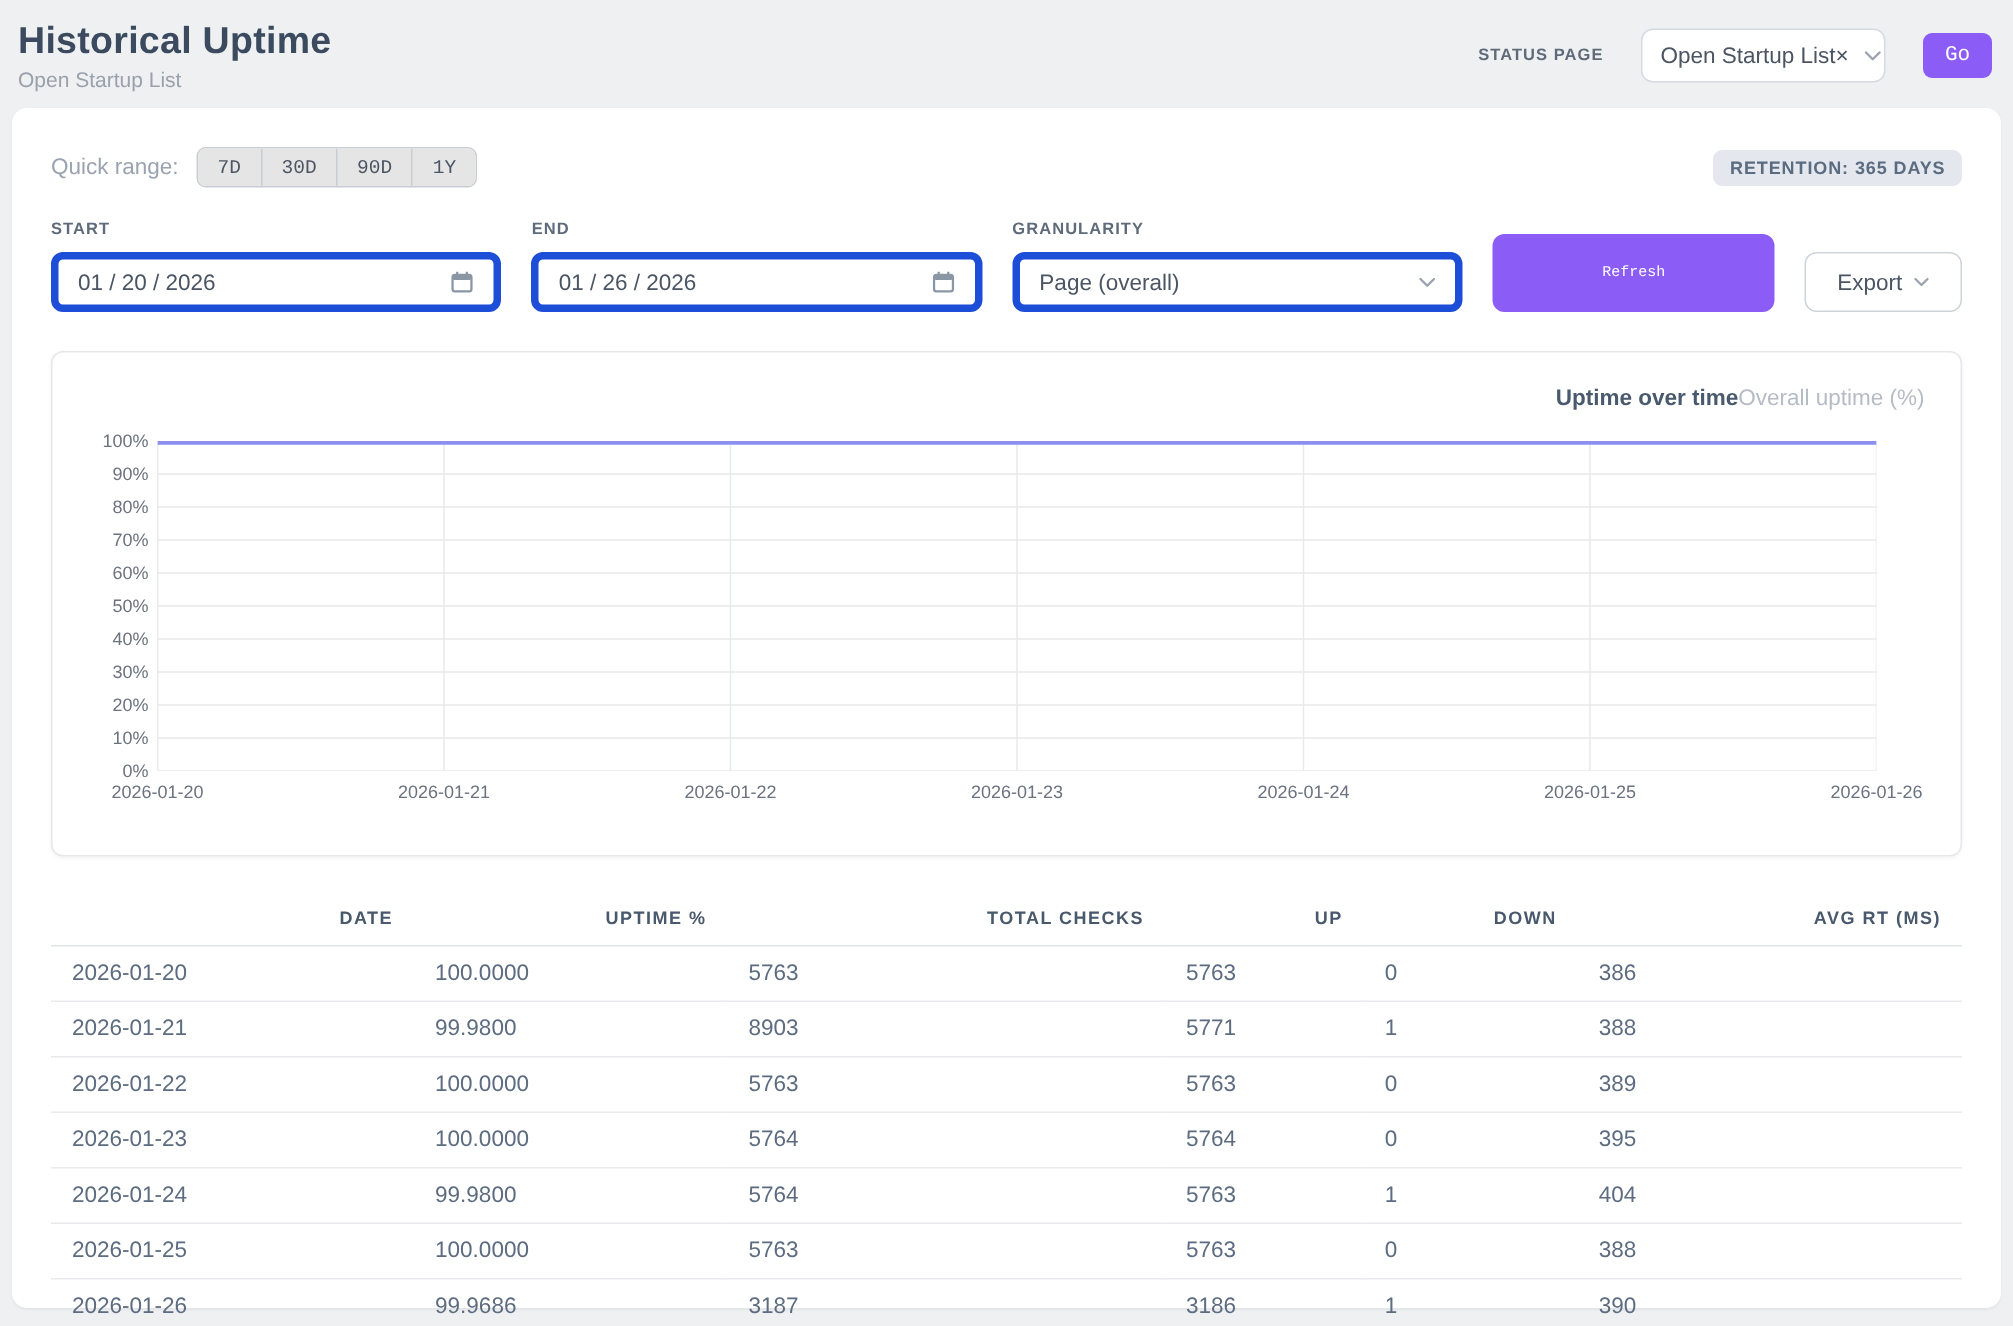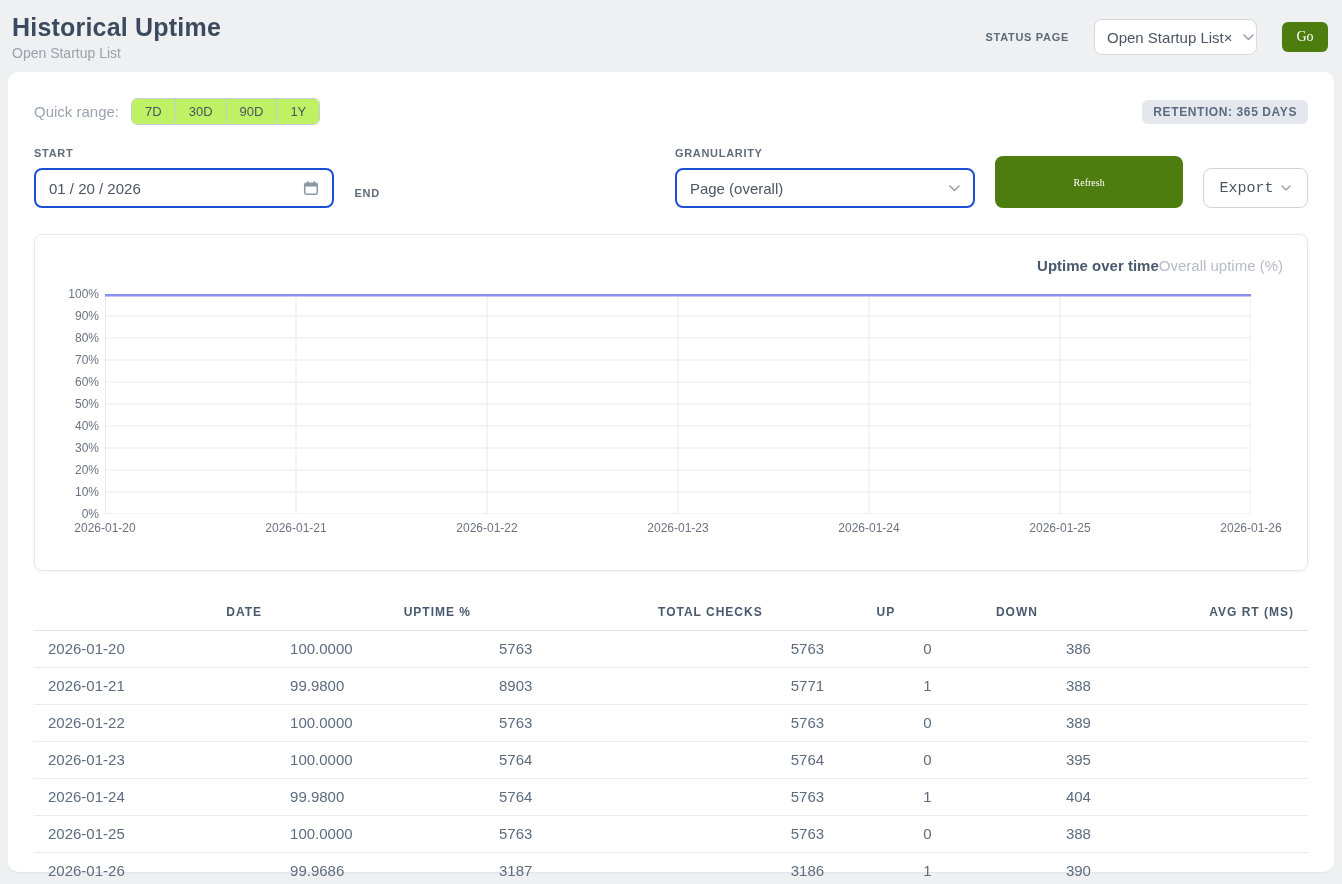--- a/index.html
+++ b/index.html
@@ -24,64 +24,64 @@
   }
   .select-box {
     display:flex; align-items:center; justify-content:space-between;
     border:1px solid #d5dae0; border-radius:8px; background:#fff;
     height:36px; padding:0 12px; gap:10px; cursor:pointer;
   }
   .select-box .sel-text { font-size:15px; color:#4b5563; white-space:nowrap; }
   .statuspage-select { width:163px; }
   .chev { color:#9aa3af; display:inline-flex; }
   .btn-blue {
-    background:#4d7c0f; color:#fff; border:none; border-radius:6px;
-    font-size:14px; cursor:pointer; font-family:Liberation Serif, serif;
+    background:#8b5cf6; color:#fff; border:none; border-radius:6px;
+    font-size:14px; cursor:pointer; font-family:Liberation Mono, monospace;
   }
   .go-btn { width:46px; height:30px; }
 
   
   .panel {
     margin:0 8px; background:#fff; border-radius:10px;
     box-shadow:0 1px 2px rgba(16,24,40,.05);
     padding:26px 26px 18px 26px; height:800px;
   }
 
   
   .row-quickrange { display:flex; justify-content:space-between; align-items:center; }
   .qr-left { display:flex; align-items:center; gap:12px; }
   .qr-label { font-size:15px; color:#9aa3b0; }
   .segmented {
     display:flex; border:1px solid #c8cdd5; border-radius:6px; overflow:hidden; background:#fff;
   }
   .segmented button {
-    background:#bef264; border:none; border-left:1px solid #c8cdd5;
-    font-size:13px; color:#4b5563; padding:5px 13px; cursor:pointer; font-family:Liberation Sans, sans-serif;
+    background:#e5e5e5; border:none; border-left:1px solid #c8cdd5;
+    font-size:13px; color:#4b5563; padding:5px 13px; cursor:pointer; font-family:Liberation Mono, monospace;
   }
   .segmented button:first-child { border-left:none; }
   .badge {
     background:#e4e8ee; color:#5b6b80; font-size:12px; font-weight:700;
     letter-spacing:.6px; border-radius:6px; padding:5px 11px;
   }
 
   
   .row-form { display:flex; gap:20px; margin-top:22px; align-items:flex-end; }
   .field { width:306px; }
   .field-label { display:block; font-size:11px; font-weight:700; color:#5f6b7a; letter-spacing:.7px; margin-bottom:9px; }
   .input-like {
     display:flex; align-items:center; justify-content:space-between;
-    height:40px; border:2px solid #1d4ed8; border-radius:8px; background:#fff;
+    height:40px; border:5px solid #1d4ed8; border-radius:8px; background:#fff;
     padding:0 13px; font-size:15px; color:#4b5563; cursor:text;
   }
   .cal-icon { color:#8b96a5; display:inline-flex; }
   .refresh-btn { width:191px; height:52px; border-radius:8px; font-size:10px; }
   .export-btn {
     width:107px; height:40px; border-radius:8px; background:#fff;
     border:1px solid #cfd4da; color:#4b5563; font-size:15px; cursor:pointer;
-    display:flex; align-items:center; justify-content:center; gap:8px; font-family:Liberation Mono, monospace;
+    display:flex; align-items:center; justify-content:center; gap:8px; font-family:Liberation Sans, sans-serif;
   }
 
   
   .chart-card {
     margin-top:26px; border:1px solid #e5e7eb; border-radius:8px;
     box-shadow:0 1px 3px rgba(16,24,40,.06); padding:22px 24px 18px 24px;
     height:337px;
   }
   .chart-head { display:flex; justify-content:flex-end; align-items:center; }
   .chart-title { font-size:15px; font-weight:700; color:#4a5a6e; }
@@ -159,20 +159,31 @@
                 <rect x="1.7" y="3.2" width="12.6" height="11" rx="1.6" fill="none" stroke="currentColor" stroke-width="1.5"></rect>
                 <rect x="1.7" y="3.2" width="12.6" height="3.4" rx="1.2" fill="currentColor"></rect>
                 <line x1="4.8" y1="1.2" x2="4.8" y2="3.6" stroke="currentColor" stroke-width="1.5"></line>
                 <line x1="11.2" y1="1.2" x2="11.2" y2="3.6" stroke="currentColor" stroke-width="1.5"></line>
               </svg>
           </span>
         </div>
       </div>
       <div class="field">
         <span class="field-label">END</span>
+        <div class="input-like">
+          <span>01 / 26 / 2026</span>
+          <span class="cal-icon">
+            <svg width="16" height="16" viewBox="0 0 16 16">
+                <rect x="1.7" y="3.2" width="12.6" height="11" rx="1.6" fill="none" stroke="currentColor" stroke-width="1.5"></rect>
+                <rect x="1.7" y="3.2" width="12.6" height="3.4" rx="1.2" fill="currentColor"></rect>
+                <line x1="4.8" y1="1.2" x2="4.8" y2="3.6" stroke="currentColor" stroke-width="1.5"></line>
+                <line x1="11.2" y1="1.2" x2="11.2" y2="3.6" stroke="currentColor" stroke-width="1.5"></line>
+              </svg>
+          </span>
+        </div>
       </div>
       <div class="field">
         <span class="field-label">GRANULARITY</span>
         <div class="input-like" style="cursor:pointer;">
           <span>Page (overall)</span>
           <span class="chev">
             <svg width="11" height="7" viewBox="0 0 11 7">
                 <path d="M1 1l4.5 4.5L10 1" fill="none" stroke="currentColor" stroke-width="1.6" stroke-linecap="round" stroke-linejoin="round"></path>
               </svg>
           </span>

